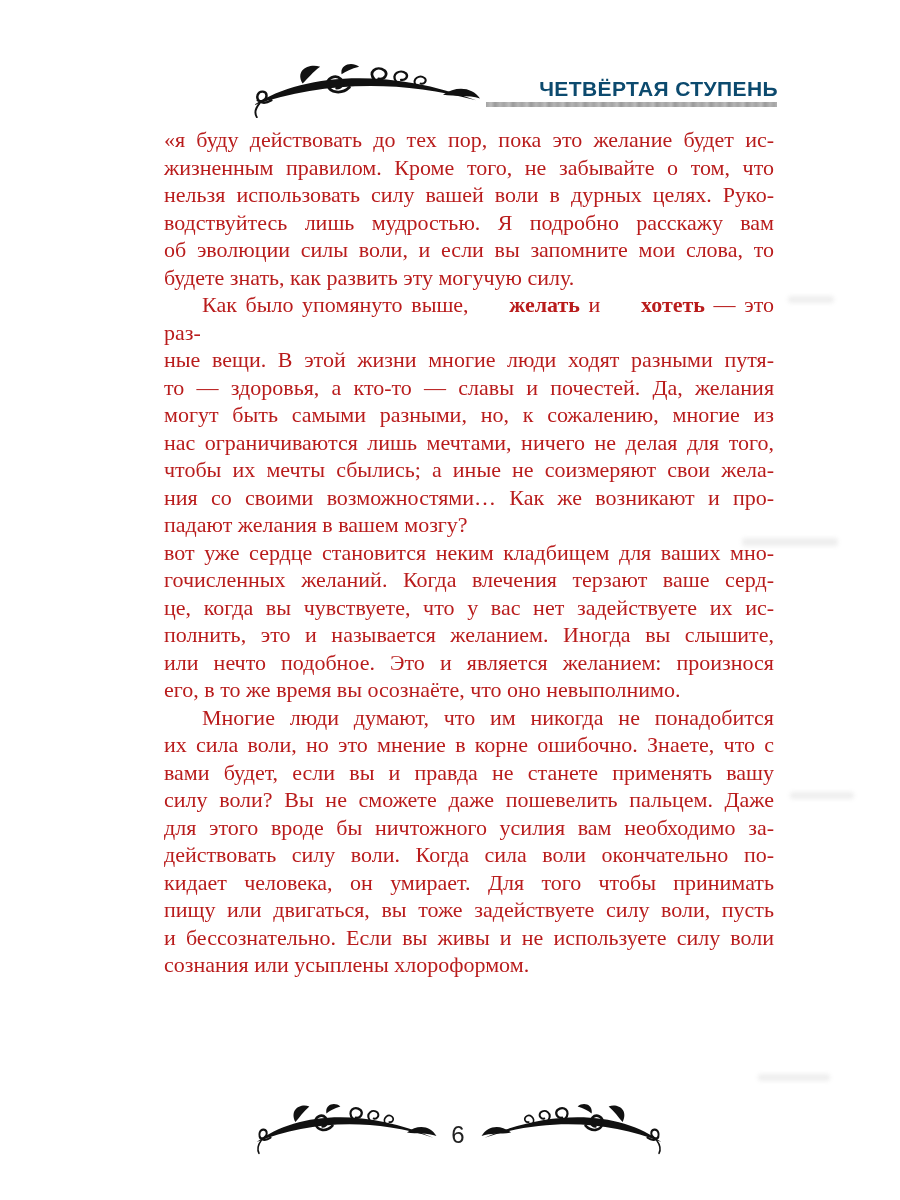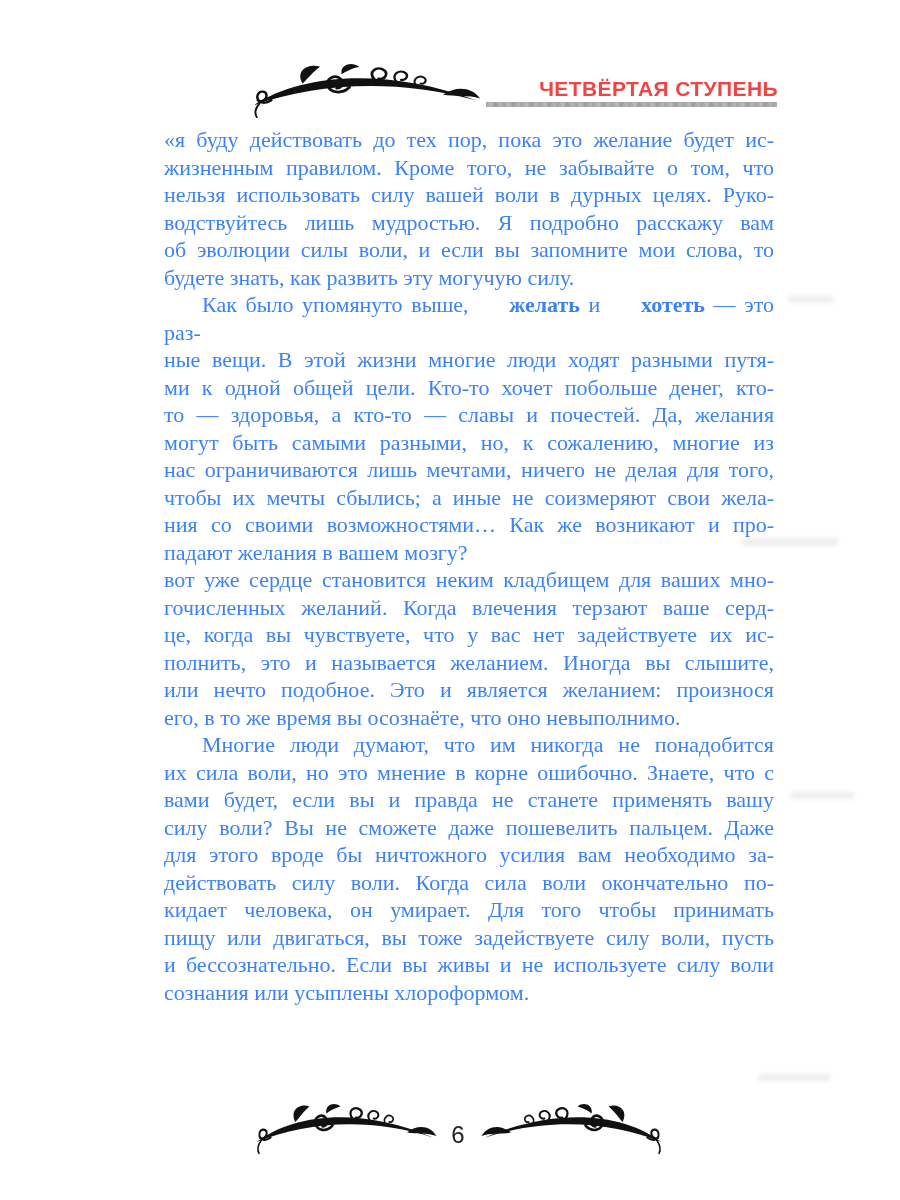--- a/index.html
+++ b/index.html
@@ -12,33 +12,33 @@
   }
   .page { position: absolute; inset: 0; background: #ffffff; }
 
   
   .ornament { position: absolute; }
   .orn-header { left: 248px; top: 63px; width: 234px; height: 56px; }
   .header-title {
     position: absolute; right: 122px; top: 77px;
     font-family: "Liberation Sans", sans-serif;
     font-weight: 600; font-size: 21px; letter-spacing: 0.4px;
-    color: #ef4444; white-space: nowrap;
+    color: #0c4a6e; white-space: nowrap;
   }
   .header-rule {
     position: absolute; left: 486px; top: 102px; width: 291px; height: 5px;
     background: repeating-linear-gradient(90deg,
       #9a9a9a 0px, #b4b4b4 5px, #8f8f8f 9px, #ababab 14px, #9a9a9a 18px);
     opacity: 0.9;
   }
 
   
   .page-body {
     position: absolute; left: 164px; top: 126px; width: 610px;
-    color: #3b82f6; font-size: 22px; line-height: 27.5px;
+    color: #b91c1c; font-size: 22px; line-height: 27.5px;
   }
   .line { text-align: justify; text-align-last: justify; }
   .line.last { text-align: left; text-align-last: left; }
   .line.indent { text-indent: 38px; }
   .bold { font-weight: bold; margin-left: 32px; }
 
   
   .orn-footer-left  { left: 252px; top: 1103px; width: 186px; height: 52px; }
   .orn-footer-right { left: 480px; top: 1103px; width: 186px; height: 52px; transform: scaleX(-1); }
   .page-number {
@@ -93,21 +93,20 @@
       <div class="line">жизненным правилом. Кроме того, не забывайте о том, что</div>
       <div class="line">нельзя использовать силу вашей воли в дурных целях. Руко-</div>
       <div class="line">водствуйтесь лишь мудростью. Я подробно расскажу вам</div>
       <div class="line">об эволюции силы воли, и если вы запомните мои слова, то</div>
       <div class="line last">будете знать, как развить эту могучую силу.</div>
     </div>
 
     <div>
       <div class="line indent"><span>Как было упомянуто выше, </span><span class="bold">желать</span><span> и </span><span class="bold">хотеть</span><span> — это раз-</span></div>
       <div class="line">ные вещи. В этой жизни многие люди ходят разными путя-</div>
-      <div class="line">ми к одной общей цели. Кто-то хочет побольше денег, кто-</div>
       <div class="line">то — здоровья, а кто-то — славы и почестей. Да, желания</div>
       <div class="line">могут быть самыми разными, но, к сожалению, многие из</div>
       <div class="line">нас ограничиваются лишь мечтами, ничего не делая для того,</div>
       <div class="line">чтобы их мечты сбылись; а иные не соизмеряют свои жела-</div>
       <div class="line">ния со своими возможностями… Как же возникают и про-</div>
       <div class="line last">падают желания в вашем мозгу?</div>
     </div>
 
     <div>
       <div class="line">вот уже сердце становится неким кладбищем для ваших мно-</div>

